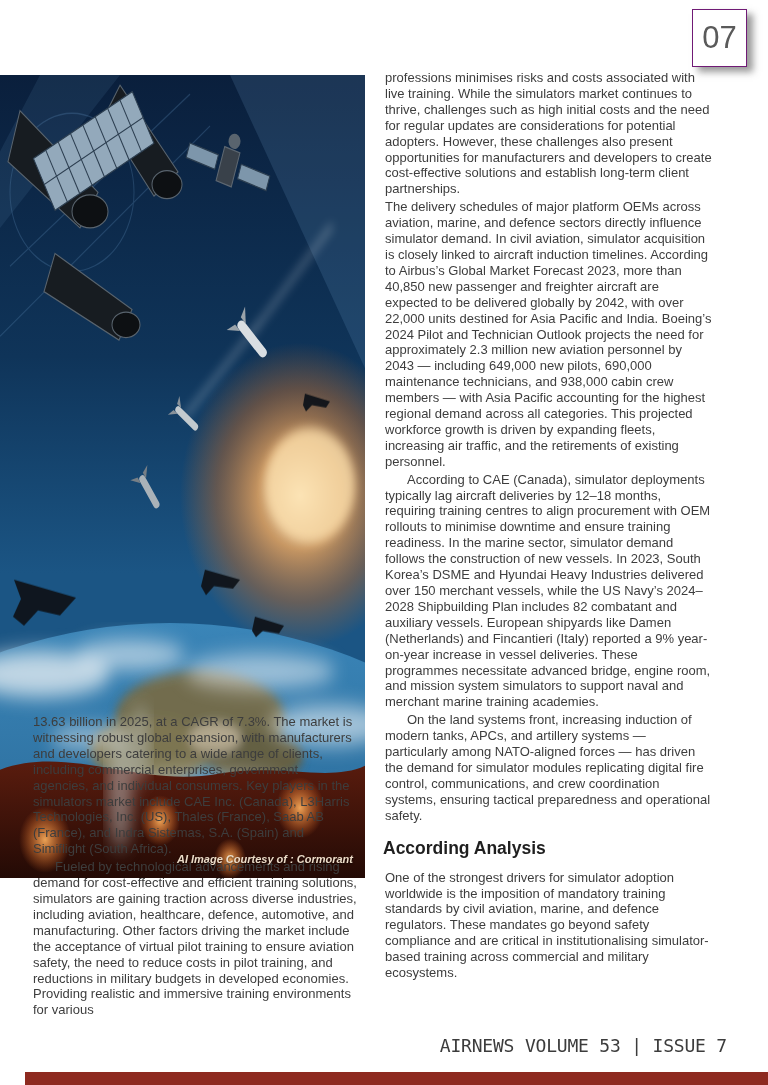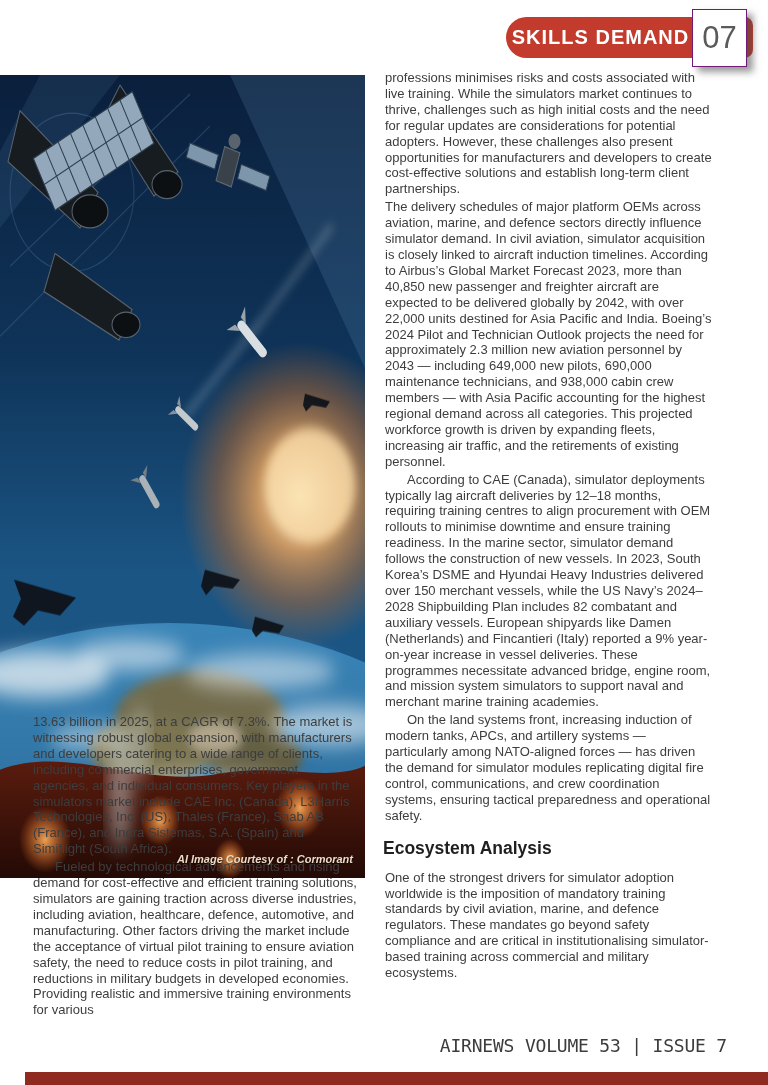--- a/index.html
+++ b/index.html
@@ -32,23 +32,20 @@
   
   .footer{position:absolute;top:1035px;right:41px;font-family:"DejaVu Sans Mono","Liberation Mono",monospace;
           font-size:18px;letter-spacing:-0.2px;color:#3c3c3c;}
   .bottom-bar{position:absolute;left:25px;right:0;bottom:0;height:13px;background:#8e2a20;}
 </style>
 </head>
 <body>
 
 <div class="page">
 
-  <div class="banner">
-    <span class="banner-label">SKILLS DEMAND</span>
-  </div>
   <div class="page-number-box">
     <span class="page-number">07</span>
   </div>
 
   <figure class="hero">
     <svg viewBox="0 0 365 630" preserveAspectRatio="none">
       <defs>
         <linearGradient id="sky" x1="0" y1="0" x2="0" y2="1">
           <stop offset="0" stop-color="#0a1f3c"></stop>
           <stop offset="0.35" stop-color="#0f3459"></stop>
@@ -182,20 +179,20 @@
   <div class="col-left-text body-text">
     <p>13.63 billion in 2025, at a CAGR of 7.3%. The market is witnessing robust global expansion, with manufacturers and developers catering to a wide range of clients, including commercial enterprises, government agencies, and individual consumers. Key players in the simulators market include CAE Inc. (Canada), L3Harris Technologies, Inc. (US), Thales (France), Saab AB (France), and Indra Sistemas, S.A. (Spain) and Simiflight (South Africa).</p>
     <p class="indent">Fueled by technological advancements and rising demand for cost-effective and efficient training solutions, simulators are gaining traction across diverse industries, including aviation, healthcare, defence, automotive, and manufacturing. Other factors driving the market include the acceptance of virtual pilot training to ensure aviation safety, the need to reduce costs in pilot training, and reductions in military budgets in developed economies. Providing realistic and immersive training environments for various</p>
   </div>
 
   <div class="col-right body-text">
     <p>professions minimises risks and costs associated with live training. While the simulators market continues to thrive, challenges such as high initial costs and the need for regular updates are considerations for potential adopters. However, these challenges also present opportunities for manufacturers and developers to create cost-effective solutions and establish long-term client partnerships.</p>
     <p>The delivery schedules of major platform OEMs across aviation, marine, and defence sectors directly influence simulator demand. In civil aviation, simulator acquisition is closely linked to aircraft induction timelines. According to Airbus’s Global Market Forecast 2023, more than 40,850 new passenger and freighter aircraft are expected to be delivered globally by 2042, with over 22,000 units destined for Asia Pacific and India. Boeing’s 2024 Pilot and Technician Outlook projects the need for approximately 2.3 million new aviation personnel by 2043 — including 649,000 new pilots, 690,000 maintenance technicians, and 938,000 cabin crew members — with Asia Pacific accounting for the highest regional demand across all categories. This projected workforce growth is driven by expanding fleets, increasing air traffic, and the retirements of existing personnel.</p>
     <p class="indent">According to CAE (Canada), simulator deployments typically lag aircraft deliveries by 12–18 months, requiring training centres to align procurement with OEM rollouts to minimise downtime and ensure training readiness. In the marine sector, simulator demand follows the construction of new vessels. In 2023, South Korea’s DSME and Hyundai Heavy Industries delivered over 150 merchant vessels, while the US Navy’s 2024–2028 Shipbuilding Plan includes 82 combatant and auxiliary vessels. European shipyards like Damen (Netherlands) and Fincantieri (Italy) reported a 9% year-on-year increase in vessel deliveries. These programmes necessitate advanced bridge, engine room, and mission system simulators to support naval and merchant marine training academies.</p>
     <p class="indent">On the land systems front, increasing induction of modern tanks, APCs, and artillery systems — particularly among NATO-aligned forces — has driven the demand for simulator modules replicating digital fire control, communications, and crew coordination systems, ensuring tactical preparedness and operational safety.</p>
-    <h2>Ecosystem Analysis</h2>
+    <h2>According Analysis</h2>
     <p>One of the strongest drivers for simulator adoption worldwide is the imposition of mandatory training standards by civil aviation, marine, and defence regulators. These mandates go beyond safety compliance and are critical in institutionalising simulator-based training across commercial and military ecosystems.</p>
   </div>
 
   <div class="footer">AIRNEWS VOLUME 53 | ISSUE 7</div>
   <div class="bottom-bar"></div>
 
 </div>
 
 </body></html>

